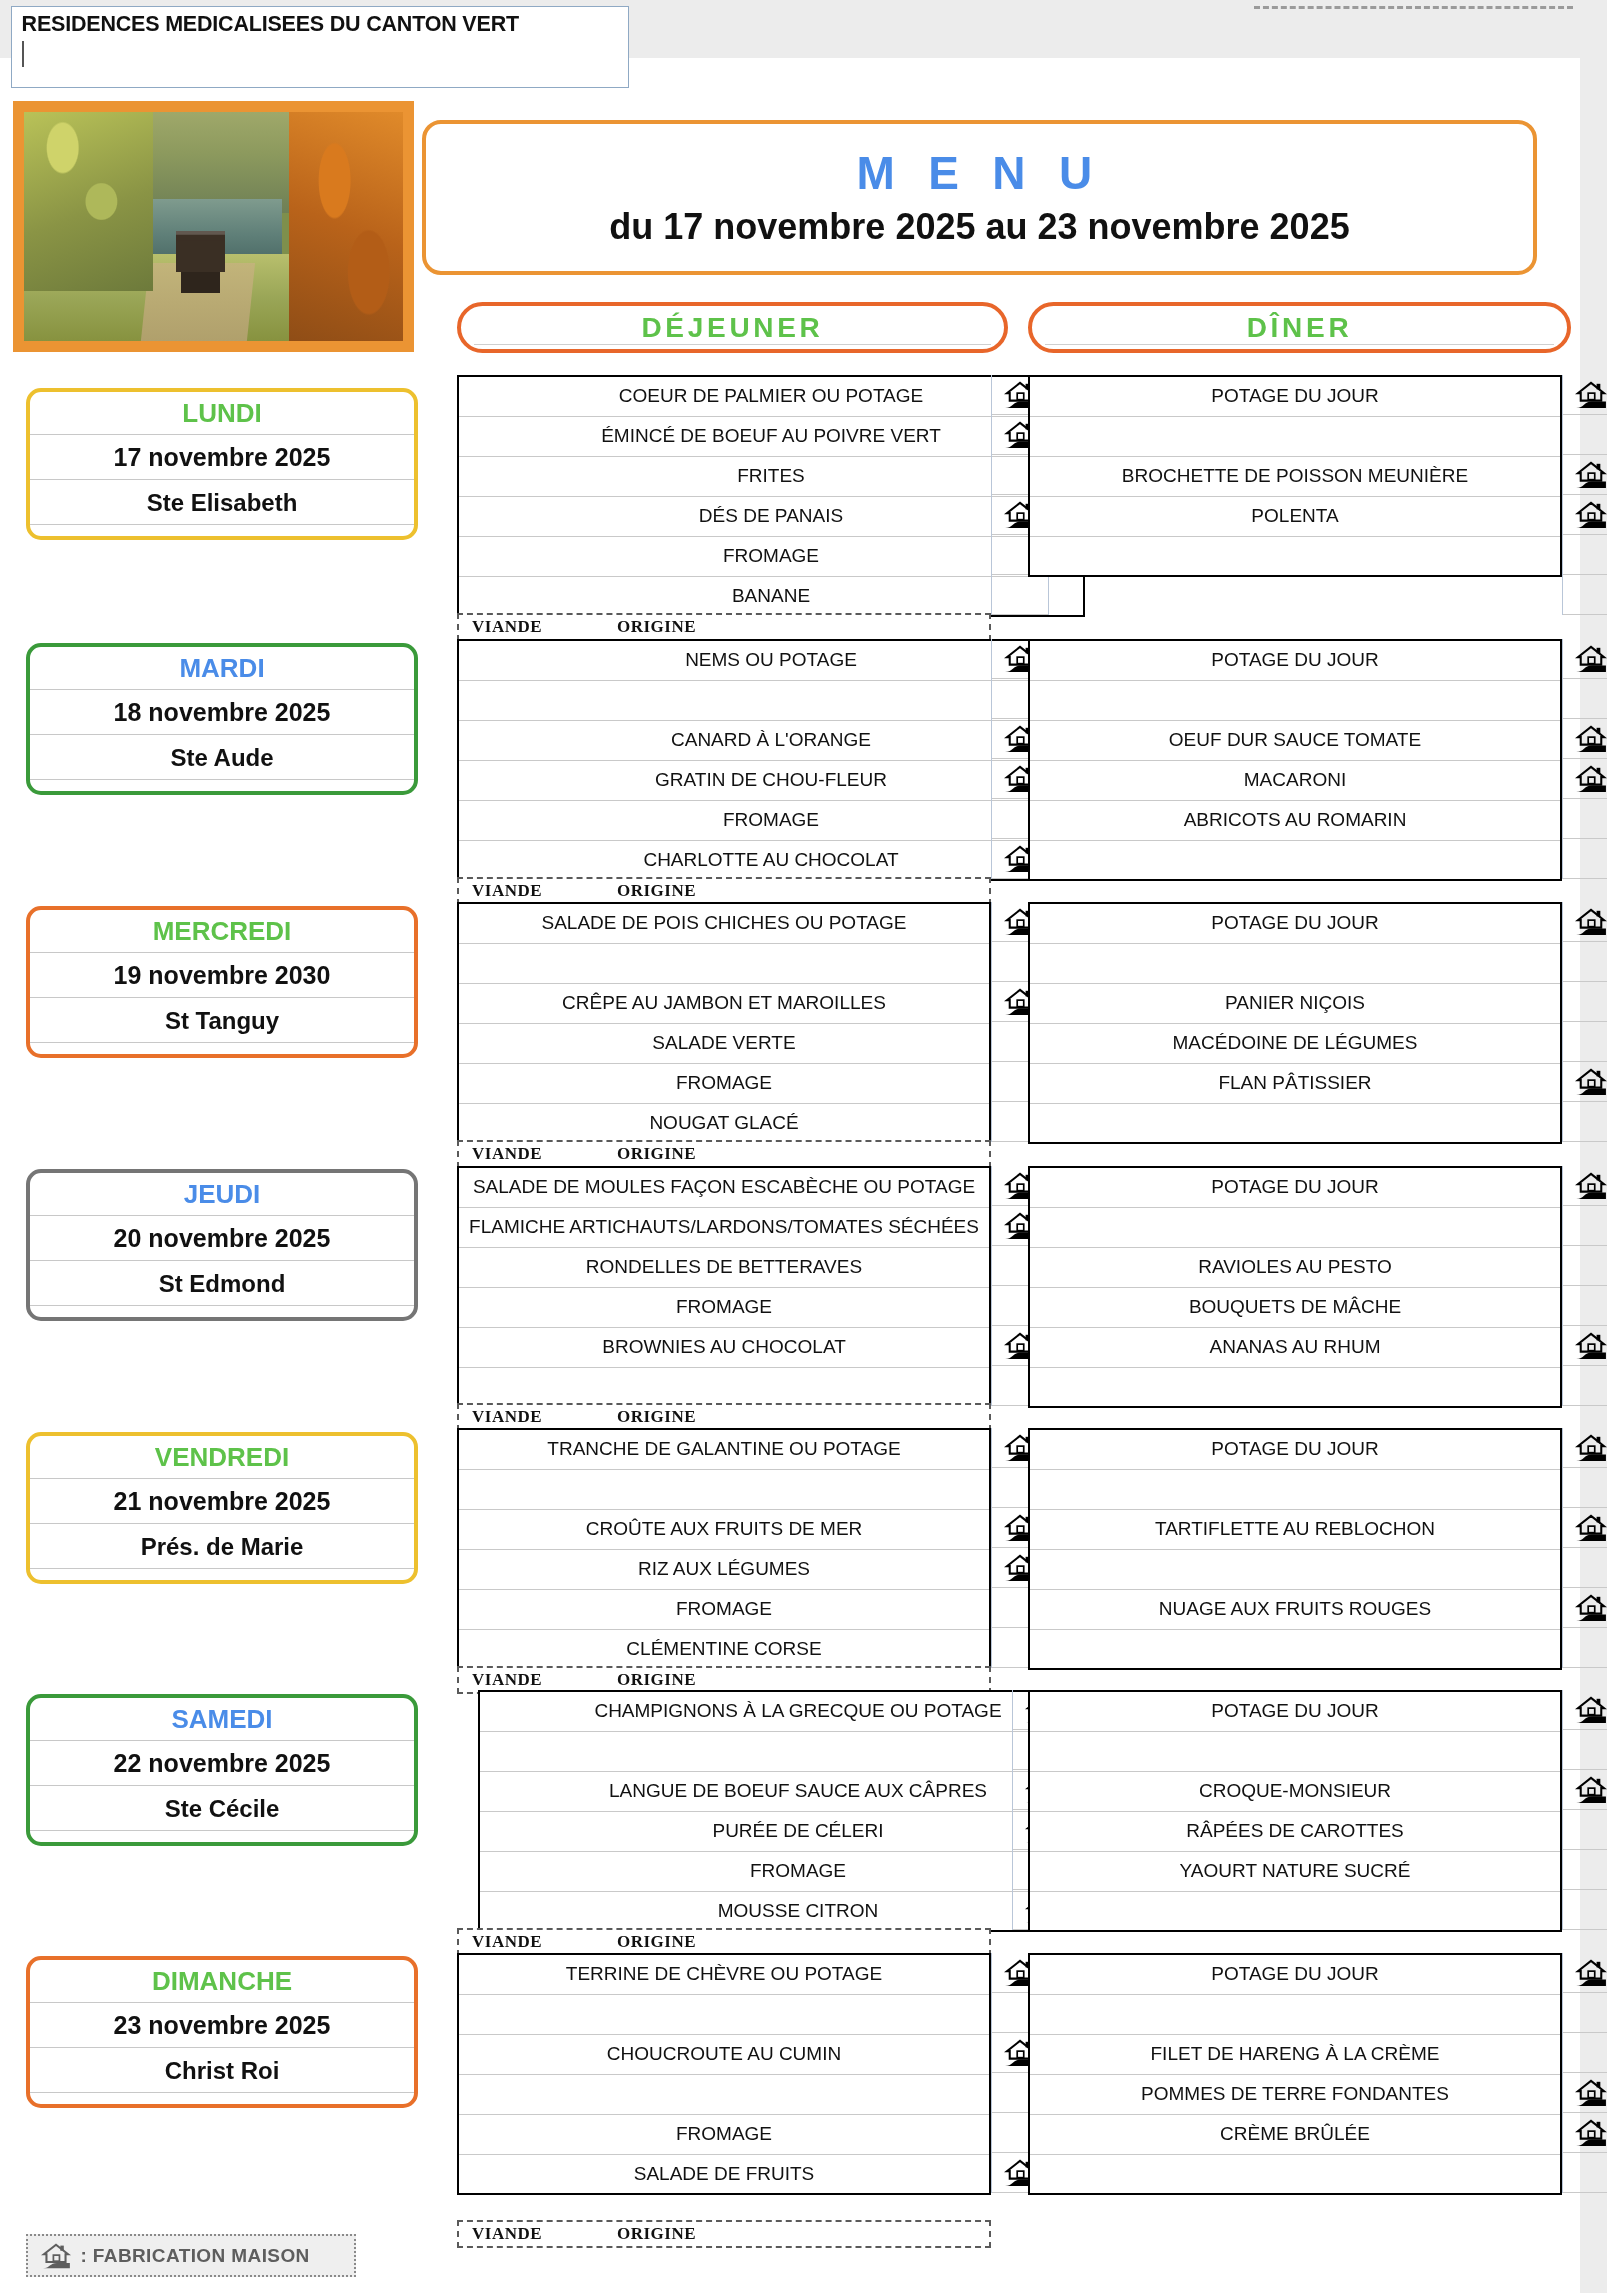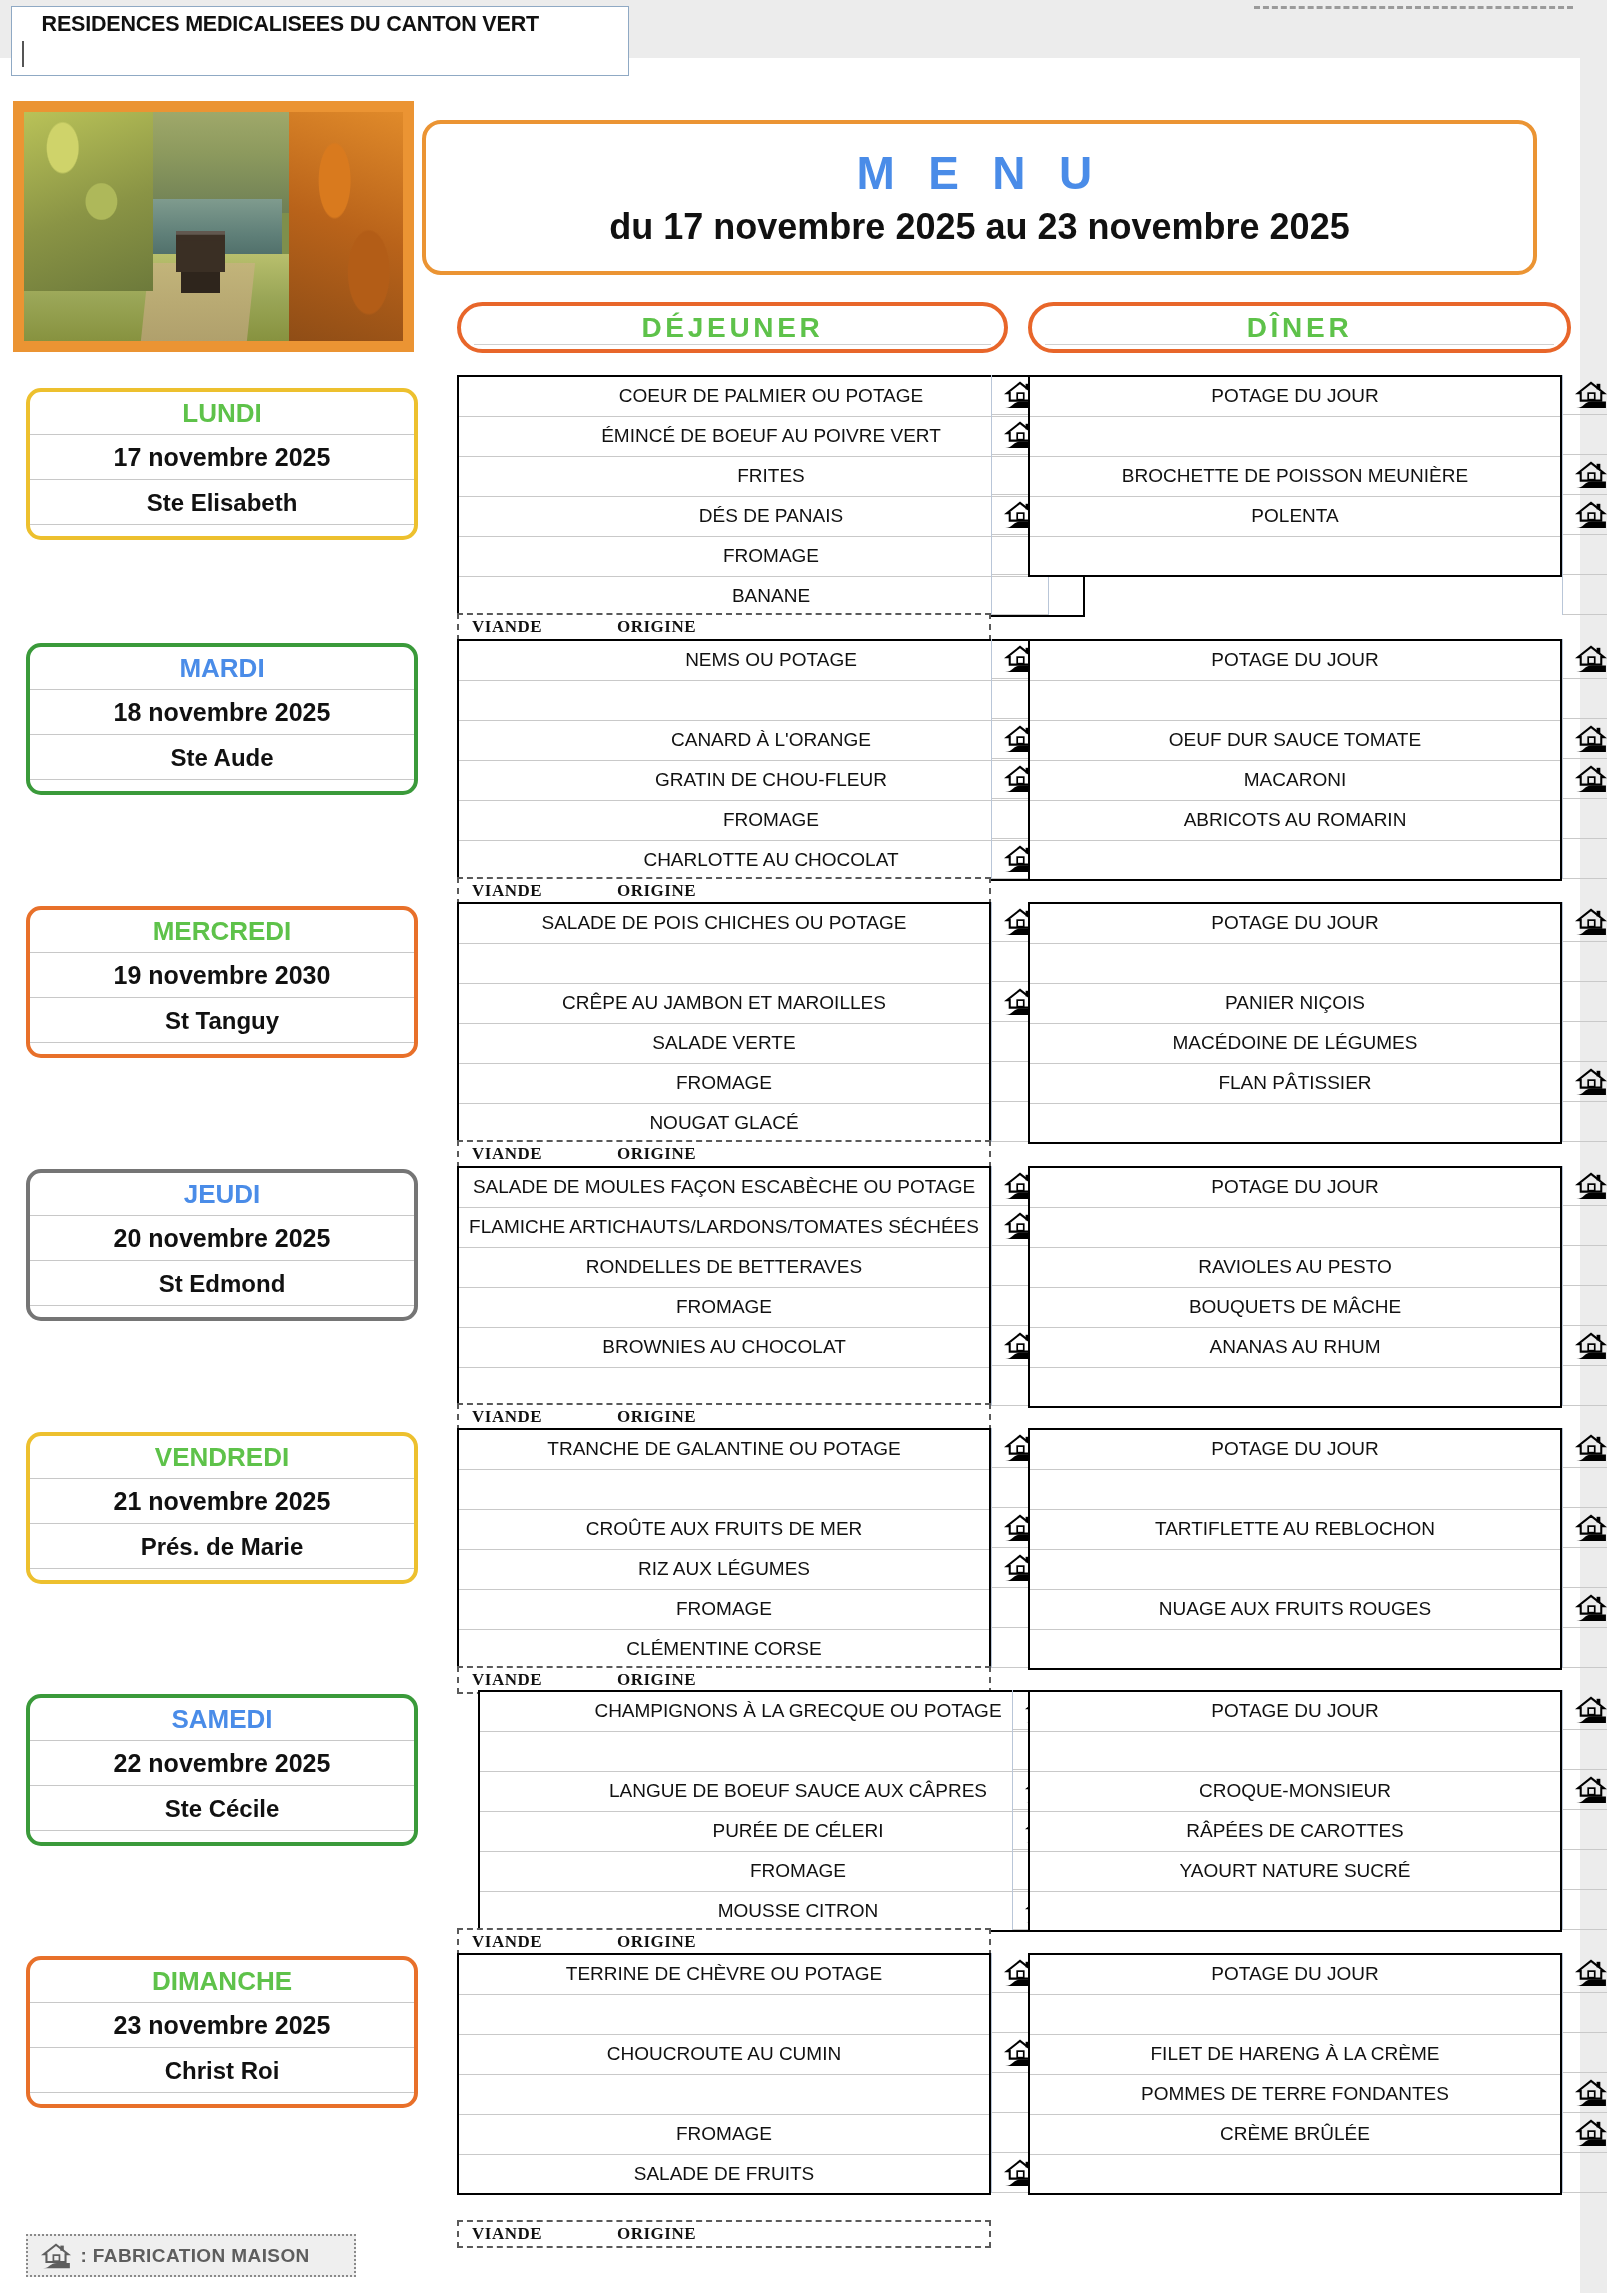--- a/index.html
+++ b/index.html
@@ -26,24 +26,23 @@
     background: #ececec;
   }
   .dotted-top {
     position: absolute; left: 1254px; top: 5.6px; width: 319px; height: 3.7px;
     border-top: 3.7px dashed #9a9a9a;
   }
 
   
   .org-box {
     position: absolute; left: 11.2px; top: 5.6px;
-    width: 618px; height: 70px;
+    width: 618px; height: 82px;
     background: #ffffff;
     border: 1.9px solid #8fa9c4;
-    padding-left: 20px;
   }
   .org-title {
     font-size: 21.5px; font-weight: bold; color: #111;
     padding: 5.6px 7.5px 0 9.4px; letter-spacing: -0.2px;
     white-space: nowrap;
   }
   .org-caret {
     position: absolute; left: 10.3px; top: 34px; width: 1.9px; height: 26px;
     background: #555;
   }

